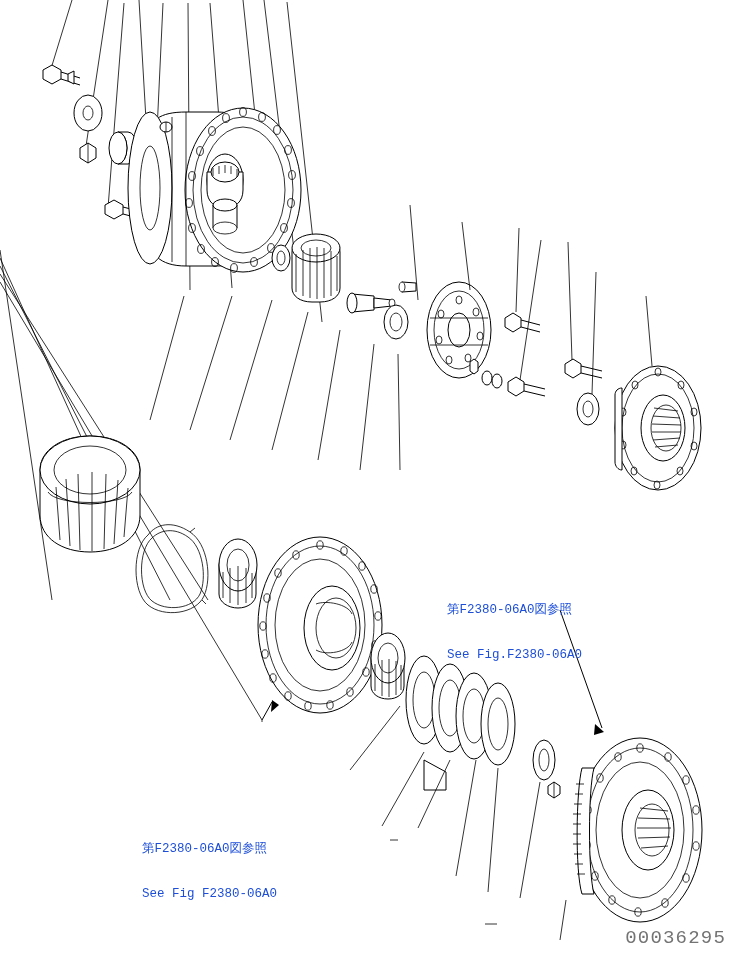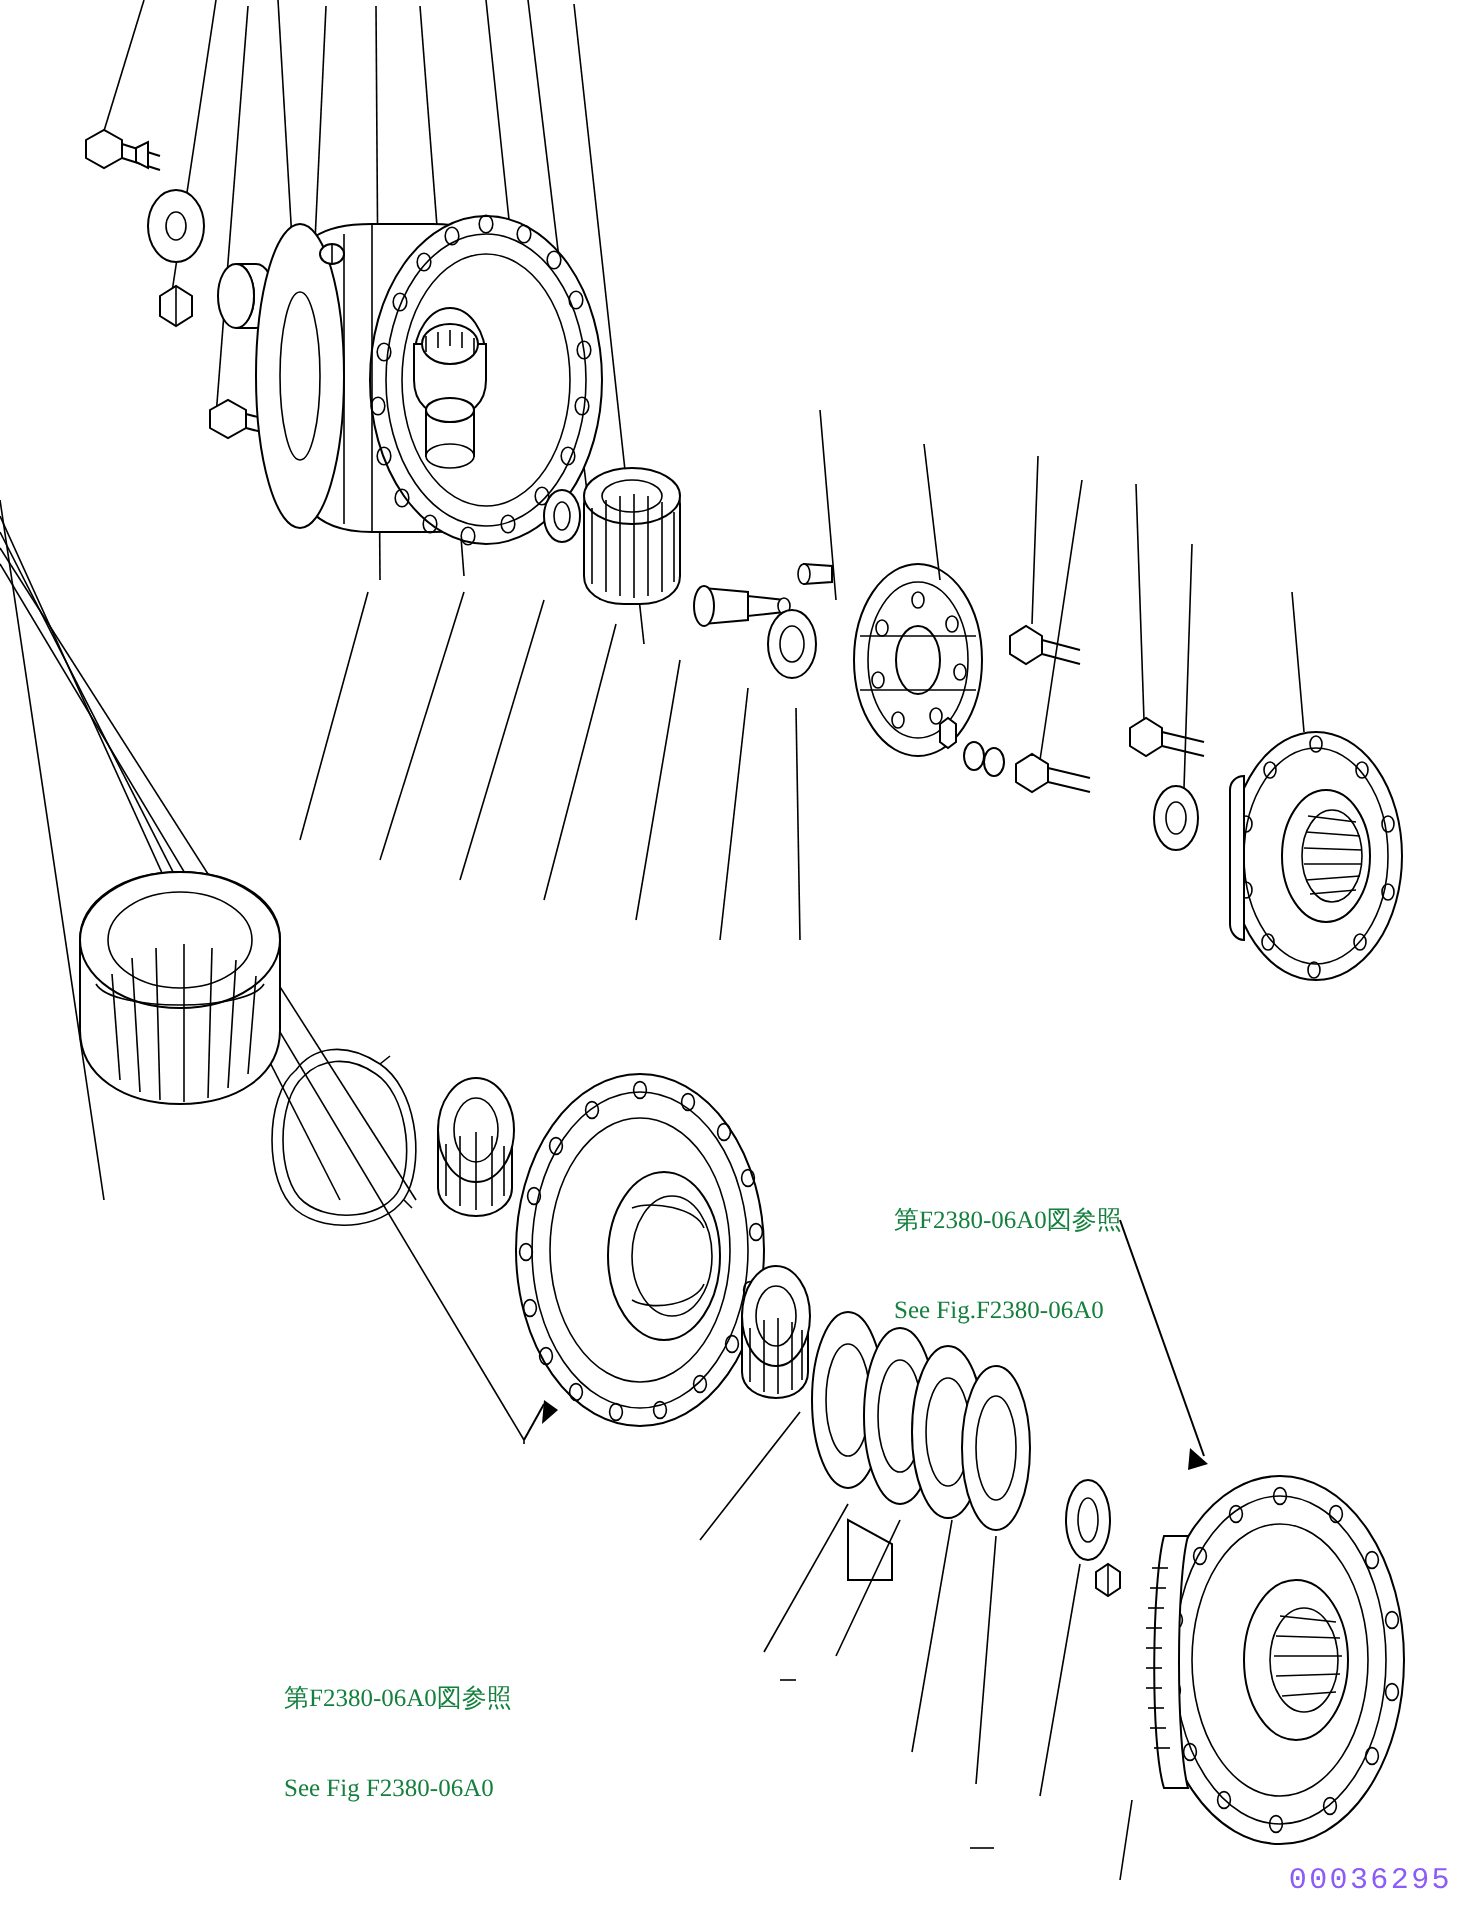--- a/index.html
+++ b/index.html
@@ -1,23 +1,23 @@
 <!DOCTYPE html>
 <html><head>
 <meta charset="utf-8">
 <style>
   html,body{margin:0;padding:0;background:#ffffff;}
   body{width:734px;height:957px;position:relative;overflow:hidden;
        font-family:"Liberation Mono", monospace;color:#000;}
   #sheet{position:absolute;left:0;top:0;width:734px;height:957px;}
   svg{position:absolute;left:0;top:0;width:734px;height:957px;}
-  .note{position:absolute;white-space:pre;font-family:Liberation Serif, serif;
-        font-size:12.5px;line-height:15px;letter-spacing:0px;color:#15803d;}
+  .note{position:absolute;white-space:pre;font-family:Liberation Mono, monospace;
+        font-size:12.5px;line-height:15px;letter-spacing:0px;color:#1d4ed8;}
   .partno{position:absolute;right:8px;bottom:8px;font-family:"Liberation Mono", monospace;
-          font-size:15px;letter-spacing:1.2px;color:#8b5cf6;}
+          font-size:19px;letter-spacing:1.2px;color:#737373;}
   .ln{stroke:#000;stroke-width:1;fill:none;}
   .thin{stroke:#000;stroke-width:0.8;fill:none;}
   .fillw{fill:#ffffff;stroke:#000;stroke-width:1;}
   .fillw2{fill:#ffffff;stroke:#000;stroke-width:0.8;}
 </style>
 </head>
 <body>
 
 <div id="sheet">
 

